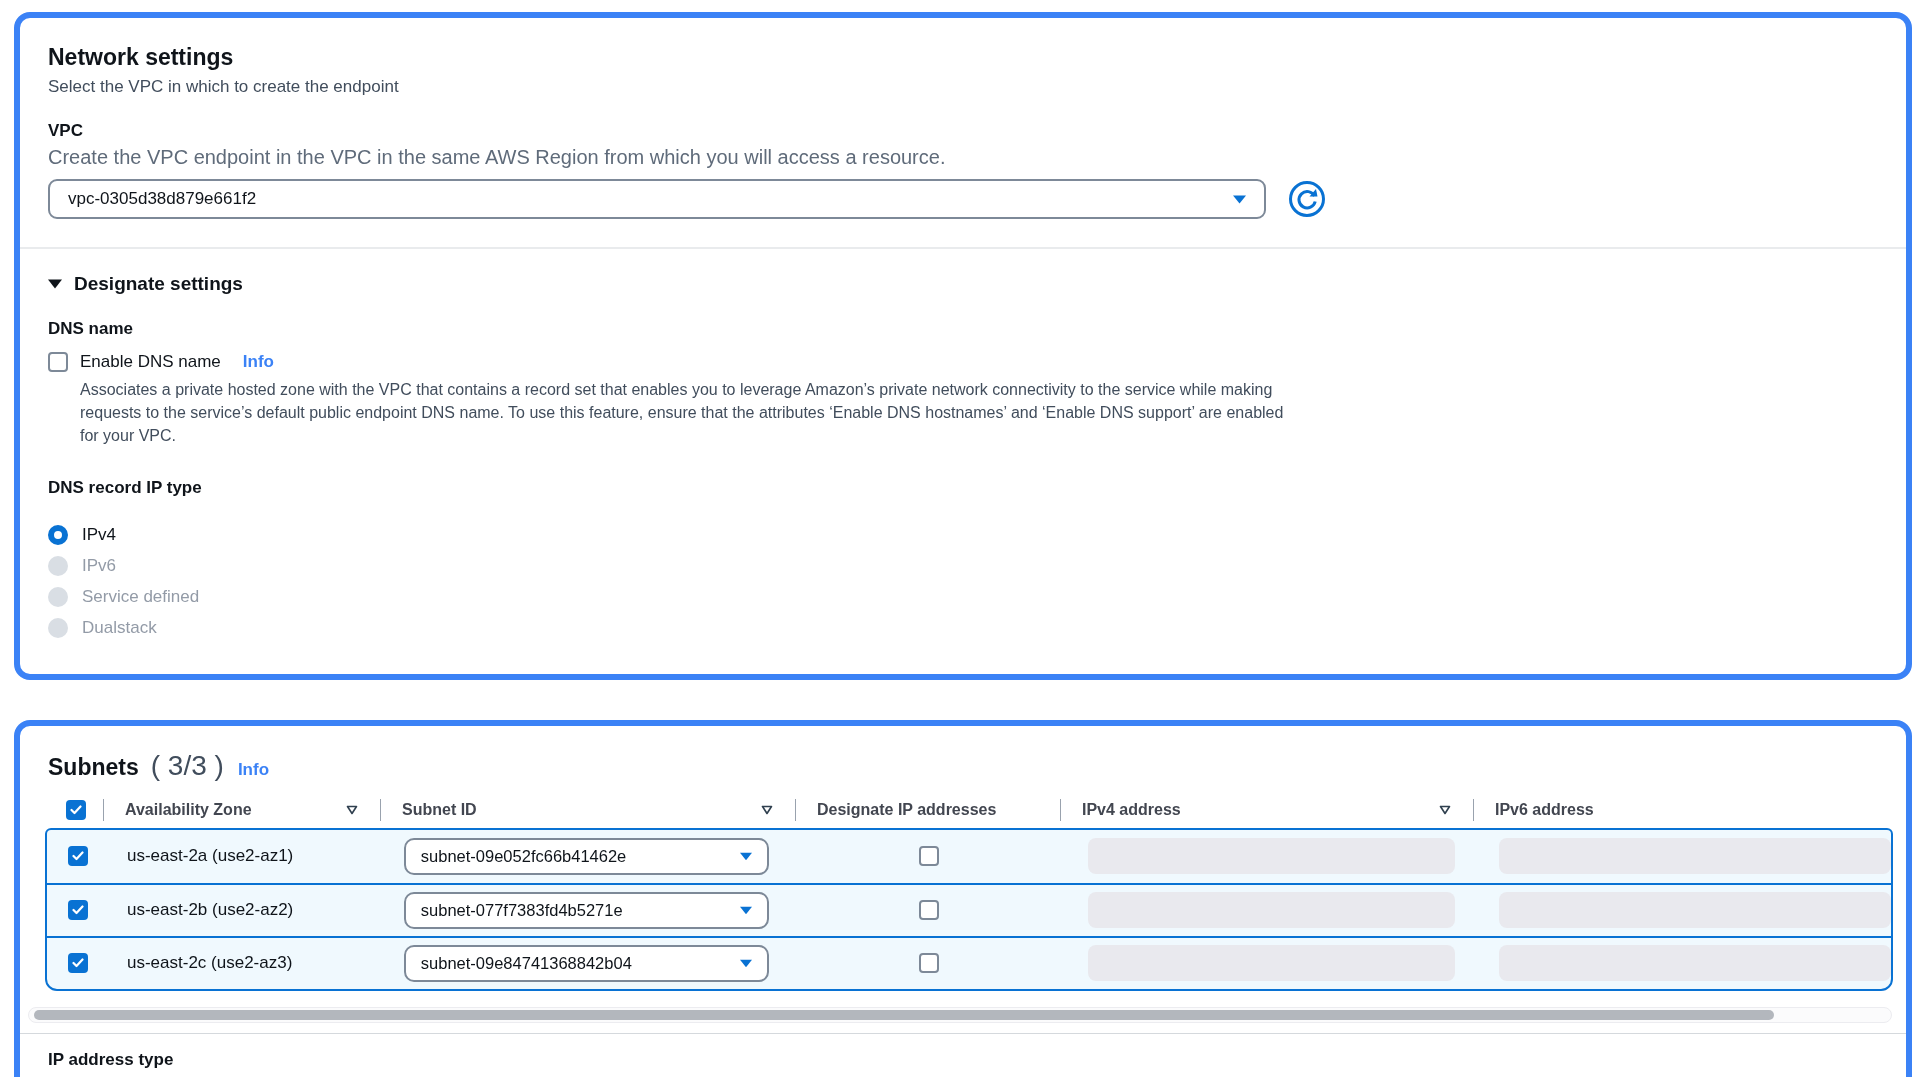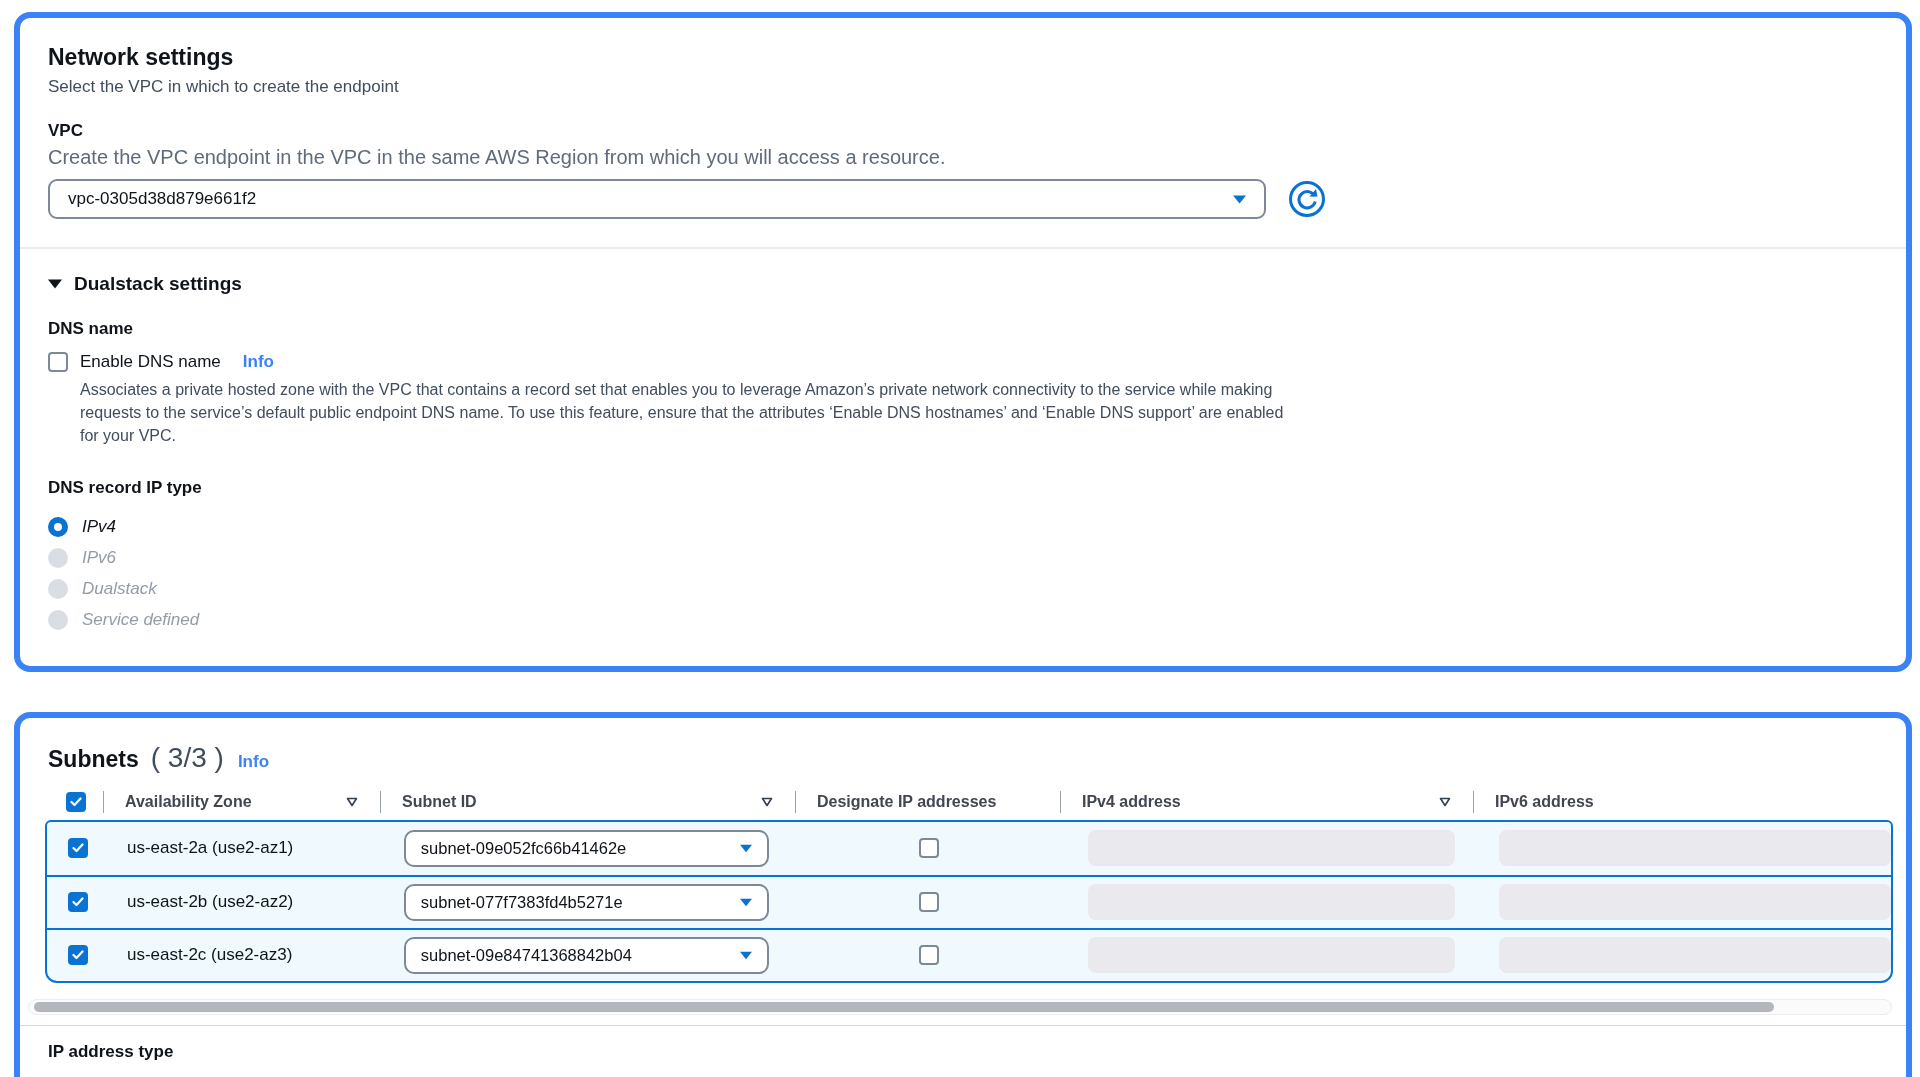--- a/index.html
+++ b/index.html
@@ -32,21 +32,21 @@
   .checkbox-row { display:flex; align-items:center; margin-top:13px; }
   .checkbox { width:20px; height:20px; border:2px solid #7d8998; border-radius:4px; background:#fff;
     flex:0 0 auto; cursor:pointer; }
   .checkbox.checked { border:none; background:#0972d3; display:flex; align-items:center; justify-content:center; }
   .cb-label { font-size:17px; margin-left:12px; }
   .info-link { color:#3b82f6; font-weight:700; font-size:17px; margin-left:22px; text-decoration:none; cursor:pointer; }
   .para { margin:7px 0 0 32px; max-width:1215px; font-size:16px; line-height:1.43; color:#414d5c; }
 
   .group-label { font-size:17px; font-weight:700; margin-top:30px; }
   .radio-row { display:flex; align-items:center; gap:14px; height:31px; margin-top:0; }
-  .radio-group { margin-top:14px;font-style:italic; }
+  .radio-group { margin-top:22px; }
   .radio { width:20px; height:20px; border-radius:50%; flex:0 0 auto; }
   .radio.selected { border:6px solid #0972d3; background:#fff; cursor:pointer; }
   .radio.disabled { background:#d9dee4; }
   .radio-label { font-size:17px; color:#0f141a; }
   .radio-row.off .radio-label { color:#939ba7; }
 
   
   .card2-header { display:flex; align-items:baseline; gap:12px; padding:24px 28px 10px; }
   .count { font-size:28px; font-weight:400; color:#414d5c; }
 
@@ -109,21 +109,21 @@
       </svg>
     </button>
   </div>
 
   <div class="divider"></div>
 
   <div class="expander">
     <svg width="14" height="10" viewBox="0 0 14 10">
         <polygon points="0,0.5 14,0.5 7,9.5" fill="#0f141a"></polygon>
       </svg>
-    <span>Dualstack settings</span>
+    <span>Designate settings</span>
   </div>
 
   <div class="field-label">DNS name</div>
 
   <div class="checkbox-row">
     <span class="checkbox"></span>
     <span class="cb-label">Enable DNS name</span>
     <a class="info-link">Info</a>
   </div>
   <p class="para">Associates a private hosted zone with the VPC that contains a record set that enables you to leverage Amazon’s private network connectivity to the service while making requests to the service’s default public endpoint DNS name. To use this feature, ensure that the attributes ‘Enable DNS hostnames’ and ‘Enable DNS support’ are enabled for your VPC.</p>
@@ -133,25 +133,25 @@
     <div class="radio-row">
       <span class="radio selected"></span>
       <span class="radio-label">IPv4</span>
     </div>
     <div class="radio-row off">
       <span class="radio disabled"></span>
       <span class="radio-label">IPv6</span>
     </div>
     <div class="radio-row off">
       <span class="radio disabled"></span>
-      <span class="radio-label">Dualstack</span>
+      <span class="radio-label">Service defined</span>
     </div>
     <div class="radio-row off">
       <span class="radio disabled"></span>
-      <span class="radio-label">Service defined</span>
+      <span class="radio-label">Dualstack</span>
     </div>
   </div>
 </section>
 
 <section class="card card2">
   <div class="card2-header">
     <span class="h1">Subnets</span>
     <span class="count">( 3/3 )</span>
     <a class="info-link" style="margin-left:2px">Info</a>
   </div>

